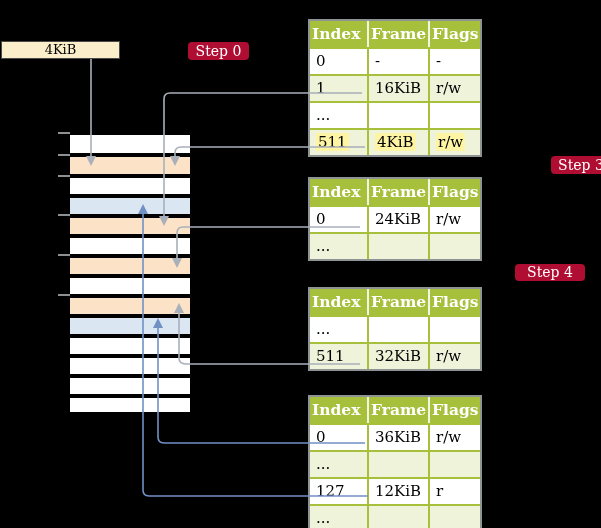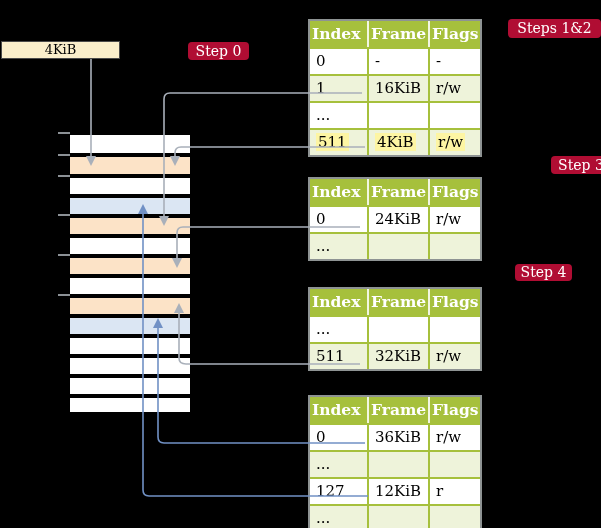--- a/index.html
+++ b/index.html
@@ -27,21 +27,21 @@
     color:#000;font-size:13px;line-height:16px;text-align:center;
   }
   
   .step{
     position:absolute;background:var(--step-label-crimson);color:#fff;
     border-radius:4px;font-size:14px;text-align:center;
   }
   .step0{left:188px;top:42px;width:61px;height:18px;line-height:18px;}
   .steps12{left:508px;top:19px;width:93px;height:19px;line-height:19px;}
   .step3{left:519px;top:156px;width:60px;height:18px;line-height:18px;margin-left:32px;}
-  .step4{left:515px;top:264px;width:57px;height:17px;line-height:17px;}
+  .step4{left:515px;top:264px;width:70px;height:17px;line-height:17px;}
   
   .mem{position:absolute;left:70px;top:133px;width:120px;height:281px;}
   .mem-row{position:absolute;left:0;width:120px;}
   .mem-row.plain{background:#ffffff;}
   .mem-row.table{background:var(--memory-table-peach);}
   .mem-row.page{background:var(--memory-page-blue);}
   
   .tbl{
     position:absolute;left:308px;width:174px;
     border:2px solid #8e9393;background:#fff;box-sizing:border-box;
@@ -74,21 +74,20 @@
   .tick{stroke:#8c9196;stroke-width:2;}
 </style>
 </head>
 <body>
 
 <div id="stage">
 
   <div class="register">4KiB</div>
 
   <div class="step step0">Step 0</div>
-  <div class="step steps12">Steps 1&amp;2</div>
   <div class="step step3">Step 3</div>
   <div class="step step4">Step 4</div>
 
   <div class="mem">
       <div class="mem-row plain" style="top: 2px; height: 18px;"></div>
       <div class="mem-row table" style="top: 24px; height: 17px;"></div>
       <div class="mem-row plain" style="top: 45px; height: 16px;"></div>
       <div class="mem-row page" style="top: 65px; height: 16px;"></div>
       <div class="mem-row table" style="top: 85px; height: 16px;"></div>
       <div class="mem-row plain" style="top: 105px; height: 16px;"></div>

